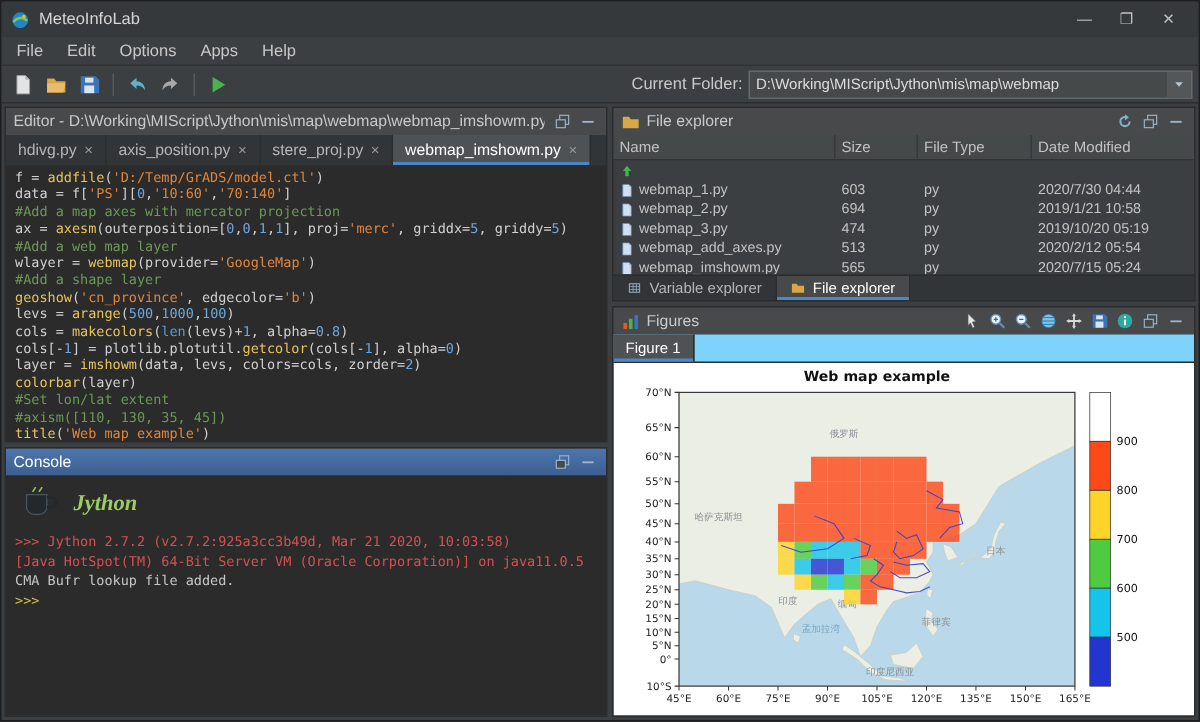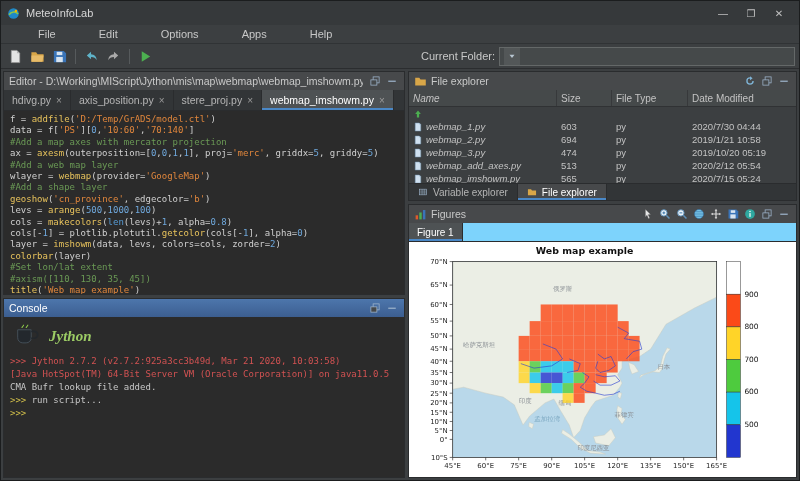--- a/index.html
+++ b/index.html
@@ -5,21 +5,21 @@
   *{box-sizing:border-box;margin:0;padding:0;}
   html,body{width:800px;height:481px;overflow:hidden;}
   body{background:#3c3f41;font-family:"Liberation Sans",sans-serif;border:1px solid #1b1d1e;display:flex;flex-direction:column;}
   
   .titlebar{height:21px;min-height:21px;background:#36393b;display:flex;align-items:center;padding:12px 6px;gap:6px;}
   .title-text{color:#d6d6d6;font-size:11px;}
   .win-controls{margin-left:auto;display:flex;}
   .win-btn{width:28px;height:21px;color:#c0c0c0;font-size:10px;display:flex;align-items:center;justify-content:center;}
   
   .menubar{height:19px;min-height:19px;background:#3c3f41;display:flex;align-items:center;padding:0 2px;border-bottom:1px solid #303335;}
-  .menu-item{padding:0 8px;font-size:11px;color:#c8c8c8;height:100%;display:flex;align-items:center;margin-left:27px;}
+  .menu-item{padding:0 8px;font-size:11px;color:#c8c8c8;height:100%;display:flex;align-items:center;}
   
   .toolbar{height:25px;min-height:25px;background:#3c3f41;display:flex;align-items:center;padding:0 4px;border-bottom:1px solid #2b2d2f;}
   .tb-icons{display:flex;align-items:center;gap:1px;}
   .tb-icon{width:21px;height:21px;display:flex;align-items:center;justify-content:center;border-radius:2px;}
   .tb-icon svg{width:15px;height:15px;}
   .tb-sep{width:1px;height:15px;background:#565a5c;margin:0 4px;display:inline-block;}
   .cf-label{margin-left:auto;font-size:11px;color:#c8c8c8;margin-right:4px;white-space:nowrap;}
   .cf-combo{width:296px;height:19px;background:#45494a;border:1px solid #646868;display:flex;align-items:center;font-size:10px;color:#dcdcdc;padding-left:4px;}
   .cf-text{flex:1;white-space:nowrap;overflow:hidden;}
   .cf-arrow{width:16px;height:100%;display:flex;align-items:center;justify-content:center;background:#535758;}
@@ -51,21 +51,21 @@
   .jy-logo{display:flex;align-items:center;gap:7px;margin:2px 0 6px 2px;}
   .jy-text{font-size:15px;font-weight:bold;font-style:italic;color:#9ccc65;font-family:"Liberation Serif",serif;}
   .cline{white-space:pre;}
   .cline .prompt{color:#d3c04a;}
   .cline.err{color:#d25252;}
   .cline.out{color:#c6c6c6;}
   
   .file-panel{height:130px;min-height:130px;}
   .ftable-head{height:17px;min-height:17px;background:#45494a;border-bottom:1px solid #303234;display: flex;font-size:10px;color:#c3c3c3;}
   .fcol{display:flex;align-items:center;padding:0 4px;border-right:1px solid #37393b;white-space:nowrap;overflow:hidden;gap:3px;}
-  .col-name{width:148px;min-width:148px;font-style:italic;}
+  .col-name{width:148px;min-width:148px;}
   .col-size{width:55px;min-width:55px;}
   .col-type{width:76px;min-width:76px;}
   .col-date{flex:1;border-right:none;}
   .frows{flex:1;overflow:hidden;}
   .frow{height:13px;display:flex;align-items:center;font-size:9.5px;color:#c3c3c3;}
   .frow .fcol{border-right:none;height:100%;}
   .ficon{width:10px;height:10px;display:inline-flex;}
   .ficon svg{width:10px;height:10px;}
   .fx-tabs{height:17px;min-height:17px;background:#323537;border-top:1px solid #2a2c2e;display:flex;margin-top:auto;}
   .fx-tab{display:flex;align-items:center;gap:4px;padding:0 9px;font-size:10px;color:#b5b5b5;border-right:1px solid #2a2c2e;}
@@ -139,20 +139,21 @@
       </div>
       <span class="tb-sep"></span>
       <div class="tb-icon">
         <svg viewBox="0 0 16 16">
           <path d="M4 2.5 13 8 4 13.5Z" fill="#4caf50"></path>
         </svg>
       </div>
     </div>
   <span class="cf-label">Current Folder:</span>
   <div class="cf-combo">
+    <span class="cf-text">D:\Working\MIScript\Jython\mis\map\webmap</span>
     <span class="cf-arrow" id="cfarrow">
         <svg viewBox="0 0 16 16">
           <path d="M4 6 8 11 12 6Z" fill="#b9c7d2"></path>
         </svg>
       </span>
   </div>
 </div>
 
 <div class="main">
   <div class="left-col">
@@ -217,21 +218,20 @@
           <span id="jycup"><svg viewBox="0 0 34 26" width="30" height="22">
                 <path d="M6 8h16v9.5a6 6 0 0 1-6 6h-4a6 6 0 0 1-6-6z" fill="#23282d" stroke="#4a5560"></path>
                 <path d="M22 10h3.5a4 4 0 0 1 0 8H22" fill="none" stroke="#23282d" stroke-width="2"></path>
                 <path d="M11 6c0-2 2-2 2-4M16 6c0-2 2-2 2-4" stroke="#8bc34a" stroke-width="1.3" fill="none"></path>
               </svg></span>
           <span class="jy-text">Jython</span>
         </div>
       <div class="cline err"><span>&gt;&gt;&gt; Jython 2.7.2 (v2.7.2:925a3cc3b49d, Mar 21 2020, 10:03:58)</span></div>
           <div class="cline err"><span>[Java HotSpot(TM) 64-Bit Server VM (Oracle Corporation)] on java11.0.5</span></div>
           <div class="cline out"><span>CMA Bufr lookup file added.</span></div>
-          <div class="cline out"><span class="prompt">&gt;&gt;&gt; </span><span>run script...</span></div>
           <div class="cline out"><span class="prompt">&gt;&gt;&gt;</span><span></span></div>
         </div>
     </div>
 
   </div>
   <div class="right-col">
 
     <div class="panel file-panel">
       <div class="panel-header">
         <span class="ph-icon-l" id="feicon">

